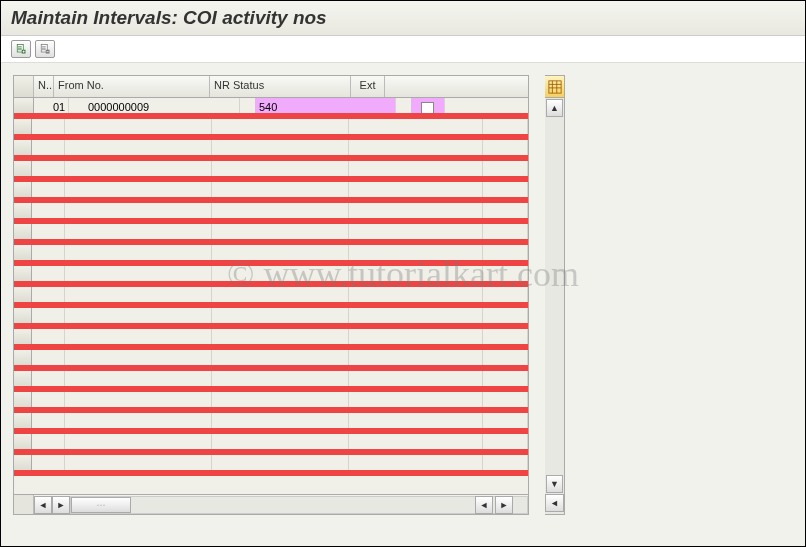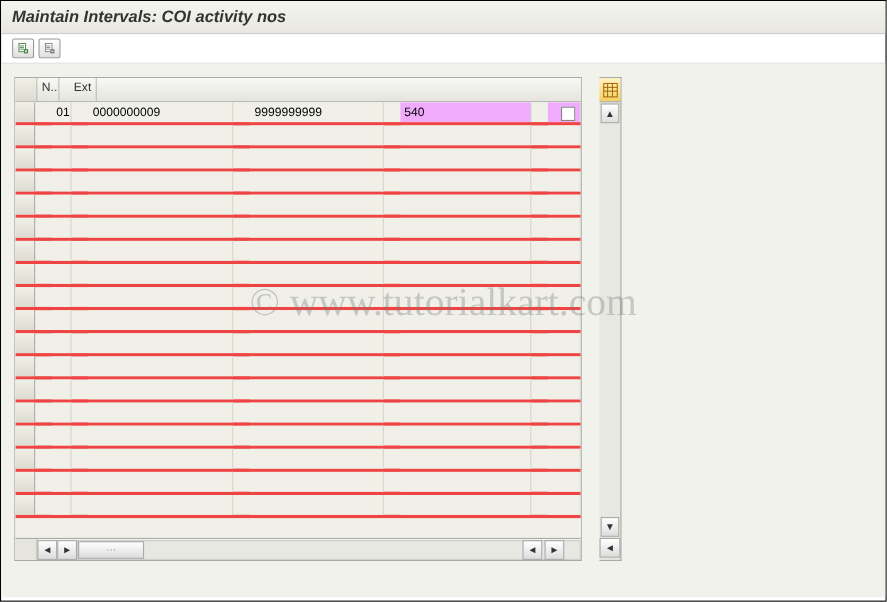--- a/index.html
+++ b/index.html
@@ -10,21 +10,21 @@
       width: 806px;
       height: 547px;
       border: 1px solid #000;
       position: relative;
       overflow: hidden;
     }
     .title-bar {
       background: linear-gradient(to bottom, #f5f5f0, #e8e8e0);
       border-bottom: 1px solid #ccc;
       padding: 6px 10px;
-      font-size: 15px;
+      font-size: 19px;
       font-weight: bold;
       font-style: italic;
       color: #333;
     }
     .toolbar {
       padding: 4px 10px;
       display: flex;
       gap: 4px;
       border-bottom: 1px solid #ddd;
     }
@@ -68,21 +68,21 @@
       padding: 3px 4px;
       font-size: 11px;
       color: #333;
       overflow: hidden;
       white-space: nowrap;
     }
     .grid-body { flex: 1; background: #f0f0e8; overflow: hidden; }
     .grid-row {
       display: flex;
       height: 21px;
-      border-bottom: 3px solid #ef4444;
+      border-bottom: 6px solid #ef4444;
       gap: 15px;
     }
     .gcell {
       border-right: 1px solid #d5d5cd;
       padding: 3px 4px;
       font-size: 11px;
       overflow: hidden;
       white-space: nowrap;
       background: #f0f0e8;
     }
@@ -91,21 +91,21 @@
     }
     .row-selector {
       background: linear-gradient(to bottom, #f0f0e8, #dcdcd2);
       border-right: 1px solid #aaa;
     }
     .col-sel { width: 20px; }
     .col-n { width: 20px; }
     .col-from { width: 156px; }
     .col-to { width: 143px; }
     .col-nr { width: 141px; }
-    .col-ext { width: 34px; text-align: right; }
+    .col-ext { width: 34px; text-align: center; }
     .ext-check {
       width: 13px; height: 13px;
       border: 1px solid #888;
       background: #fff;
       display: inline-block;
       margin-top: 1px;
     }
     .grid-hscroll {
       height: 20px;
       background: #f2f2ed;
@@ -216,28 +216,29 @@
     </svg>
   </div>
 </div>
 
 <div class="content-area">
   <div class="grid-wrapper">
     <div class="grid-main">
       <div class="grid-header">
         <div class="hcell row-selector col-sel"></div>
         <div class="hcell col-n">N..</div>
+        <div class="hcell col-from">From No.</div>
+        <div class="hcell col-nr">NR Status</div>
         <div class="hcell col-ext">Ext</div>
       </div>
       <div class="grid-body" id="grid-body">
           <div class="grid-row datarow">
             <div class="gcell col-sel row-selector"></div>
             <div class="gcell col-n">01</div>
             <div class="gcell col-from">0000000009</div>
-            <div class="gcell col-to">9999999999</div>
             <div class="gcell col-nr editable">540</div>
             <div class="gcell col-ext editable"><span class="ext-check"></span></div>
           </div>
           <div class="grid-row">
             <div class="gcell col-sel row-selector"></div>
             <div class="gcell col-n"></div>
             <div class="gcell col-from"></div>
             <div class="gcell col-to"></div>
             <div class="gcell col-nr"></div>
             <div class="gcell col-ext"></div>

